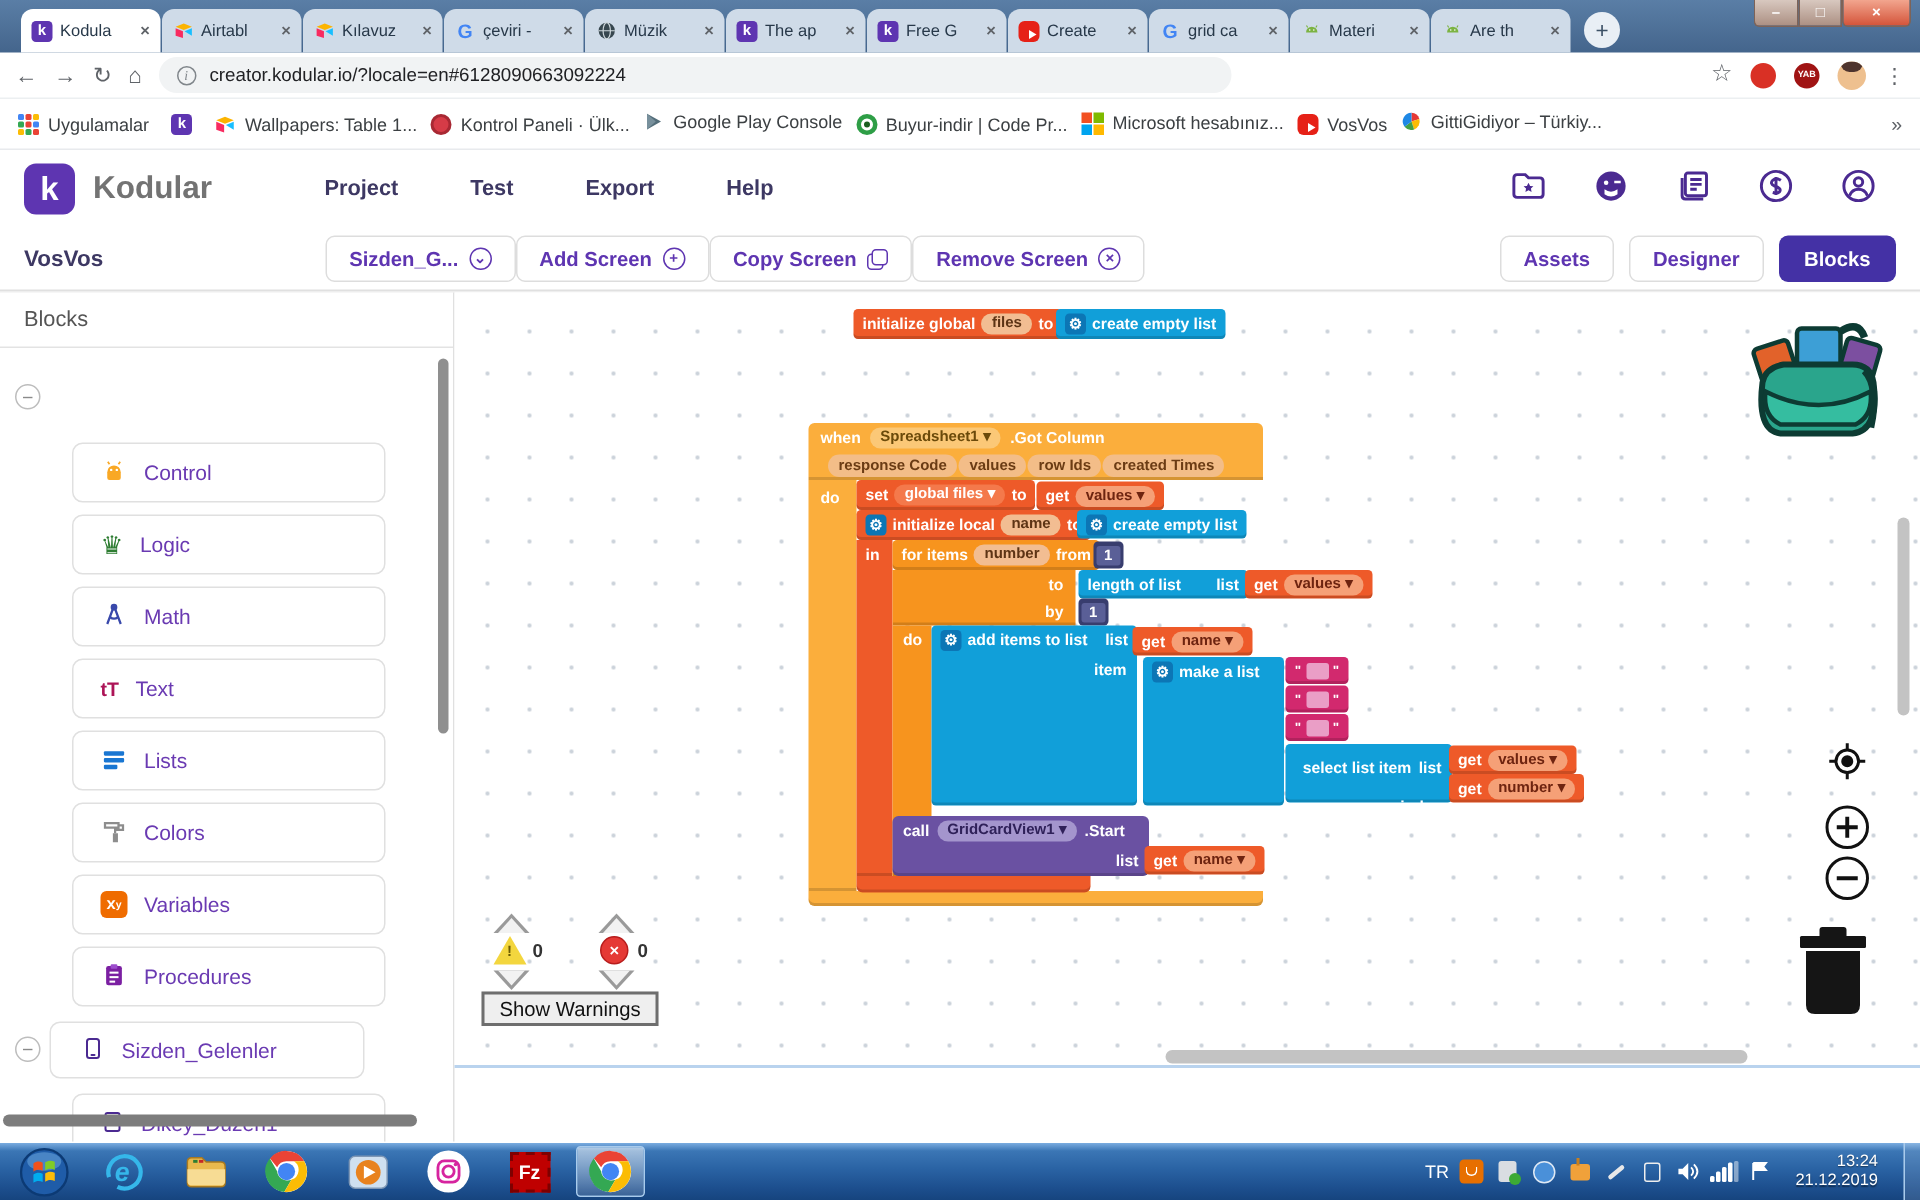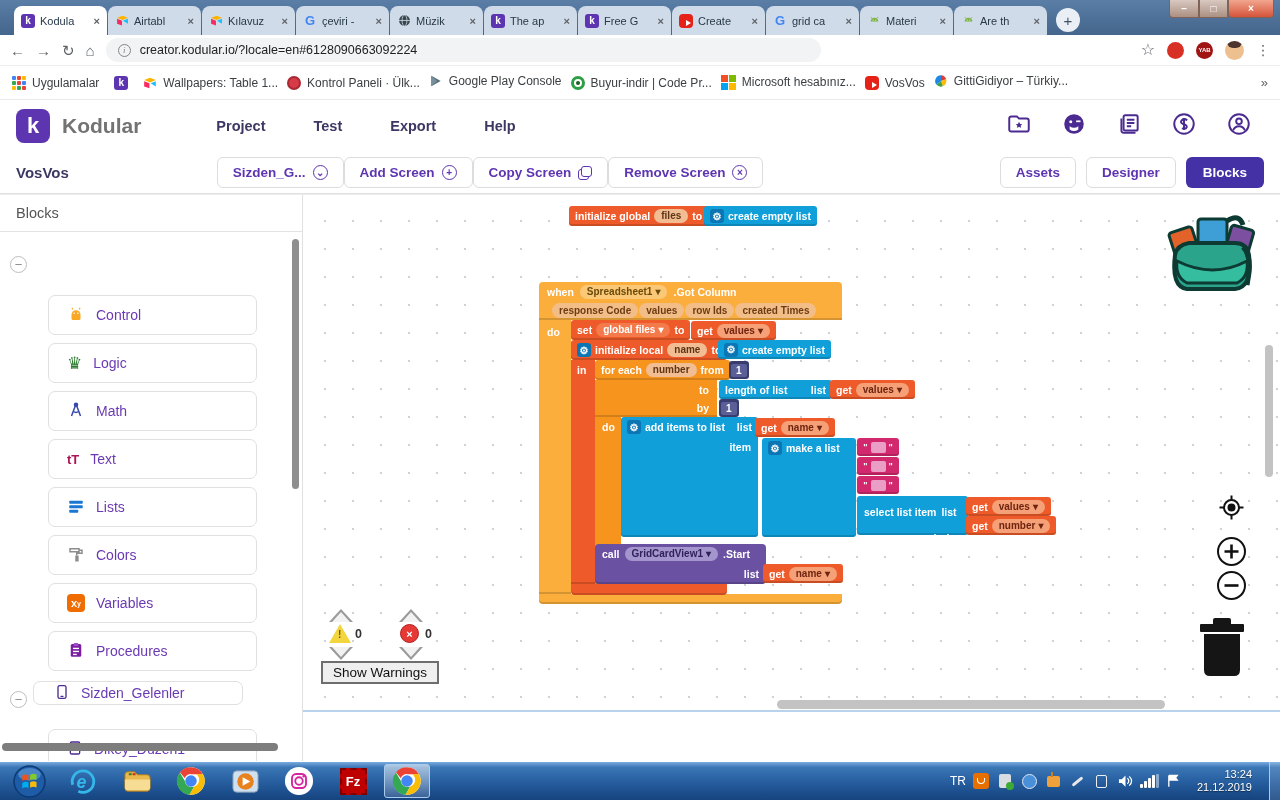--- a/index.html
+++ b/index.html
@@ -443,21 +443,21 @@
                 <rect x="5" y="4" width="14" height="17" rx="2"></rect>
                 <rect x="9" y="2.5" width="6" height="4" rx="1" fill="#9c4dcc"></rect>
                 <rect x="8" y="9" width="8" height="1.8" fill="#fff"></rect>
                 <rect x="8" y="13" width="8" height="1.8" fill="#fff"></rect>
                 <rect x="8" y="17" width="5" height="1.8" fill="#fff"></rect>
               </svg></span>
           <span>Procedures</span>
         </div>
 
         <div class="col" style="top:459px">−</div>
-        <div class="pbox" style="left:33px;top:449px;width:210px;height:24px;padding-left:20px">
+        <div class="pbox" style="left:33px;top:449px;width:210px;height:38px;padding-left:20px">
           <span><svg width="16" height="16" viewBox="0 0 24 24" fill="none" stroke="#4b2a91" stroke-width="2">
                 <rect x="6" y="2.5" width="12" height="19" rx="2.5"></rect>
                 <path d="M10.5 18.5 h3" stroke-linecap="round"></path>
               </svg></span>
           <span>Sizden_Gelenler</span>
         </div>
         <div class="pbox" style="left:48px;top:497px;width:209px;height:40px;padding-left:18px">
           <span><svg width="16" height="16" viewBox="0 0 24 24" fill="none" stroke="#4b2a91" stroke-width="2">
                 <rect x="5" y="3" width="14" height="18" rx="2"></rect>
               </svg></span>
@@ -528,21 +528,21 @@
         <div class="blk c-list" style="left:415px;top:145px;height:19px">
           <span class="gear">⚙</span>
           <span>create empty list</span>
         </div>
         <div class="bbody c-var" style="left:268px;top:165px;width:24px;height:224px;border-radius:0">
           <div style="padding:4px 0 0 6px"><span class="slotlbl">in</span></div>
         </div>
         <div class="bbody c-var" style="left:268px;top:389px;width:156px;height:11px;border-radius:0 0 4px 4px"></div>
 
         <div class="blk c-ctrl" style="left:292px;top:165px;height:20px">
-          <span>for each</span>
+          <span>for items</span>
           <span class="pill pill-field">number</span>
           <span>from</span>
         </div>
         <div class="numblk c-math" style="left:426px;top:166px">
             <span>1</span>
           </div>
         <div class="bbody c-ctrl" style="left:292px;top:185px;width:122px;height:37px;border-radius:0">
           <div style="height:19px;display:flex;justify-content:flex-end;align-items:center;padding-right:8px">
               <span class="slotlbl">to</span>
             </div>
@@ -600,21 +600,21 @@
             <span class="strfield"></span>
             <span>"</span>
           </div>
         <div class="strblk c-text" style="left:554px;top:281px">
             <span>"</span>
             <span class="strfield"></span>
             <span>"</span>
           </div>
 
         <div class="bbody c-list" style="left:554px;top:301px;width:111px;height:39px">
-          <div class="row" style="height:19px;padding:16px 7px;justify-content:flex-start">
+          <div class="row" style="height:19px;padding:16px 7px;justify-content:flex-end">
             <span>select list item</span>
             <span>list</span>
           </div>
           <div style="height:19px;display:flex;justify-content:flex-end;align-items:center;padding-right:7px">
             <span class="slotlbl">index</span>
           </div>
         </div>
         <div class="blk c-var" style="left:663px;top:302px">
           <span>get</span>
           <span class="pill pill-drop">

